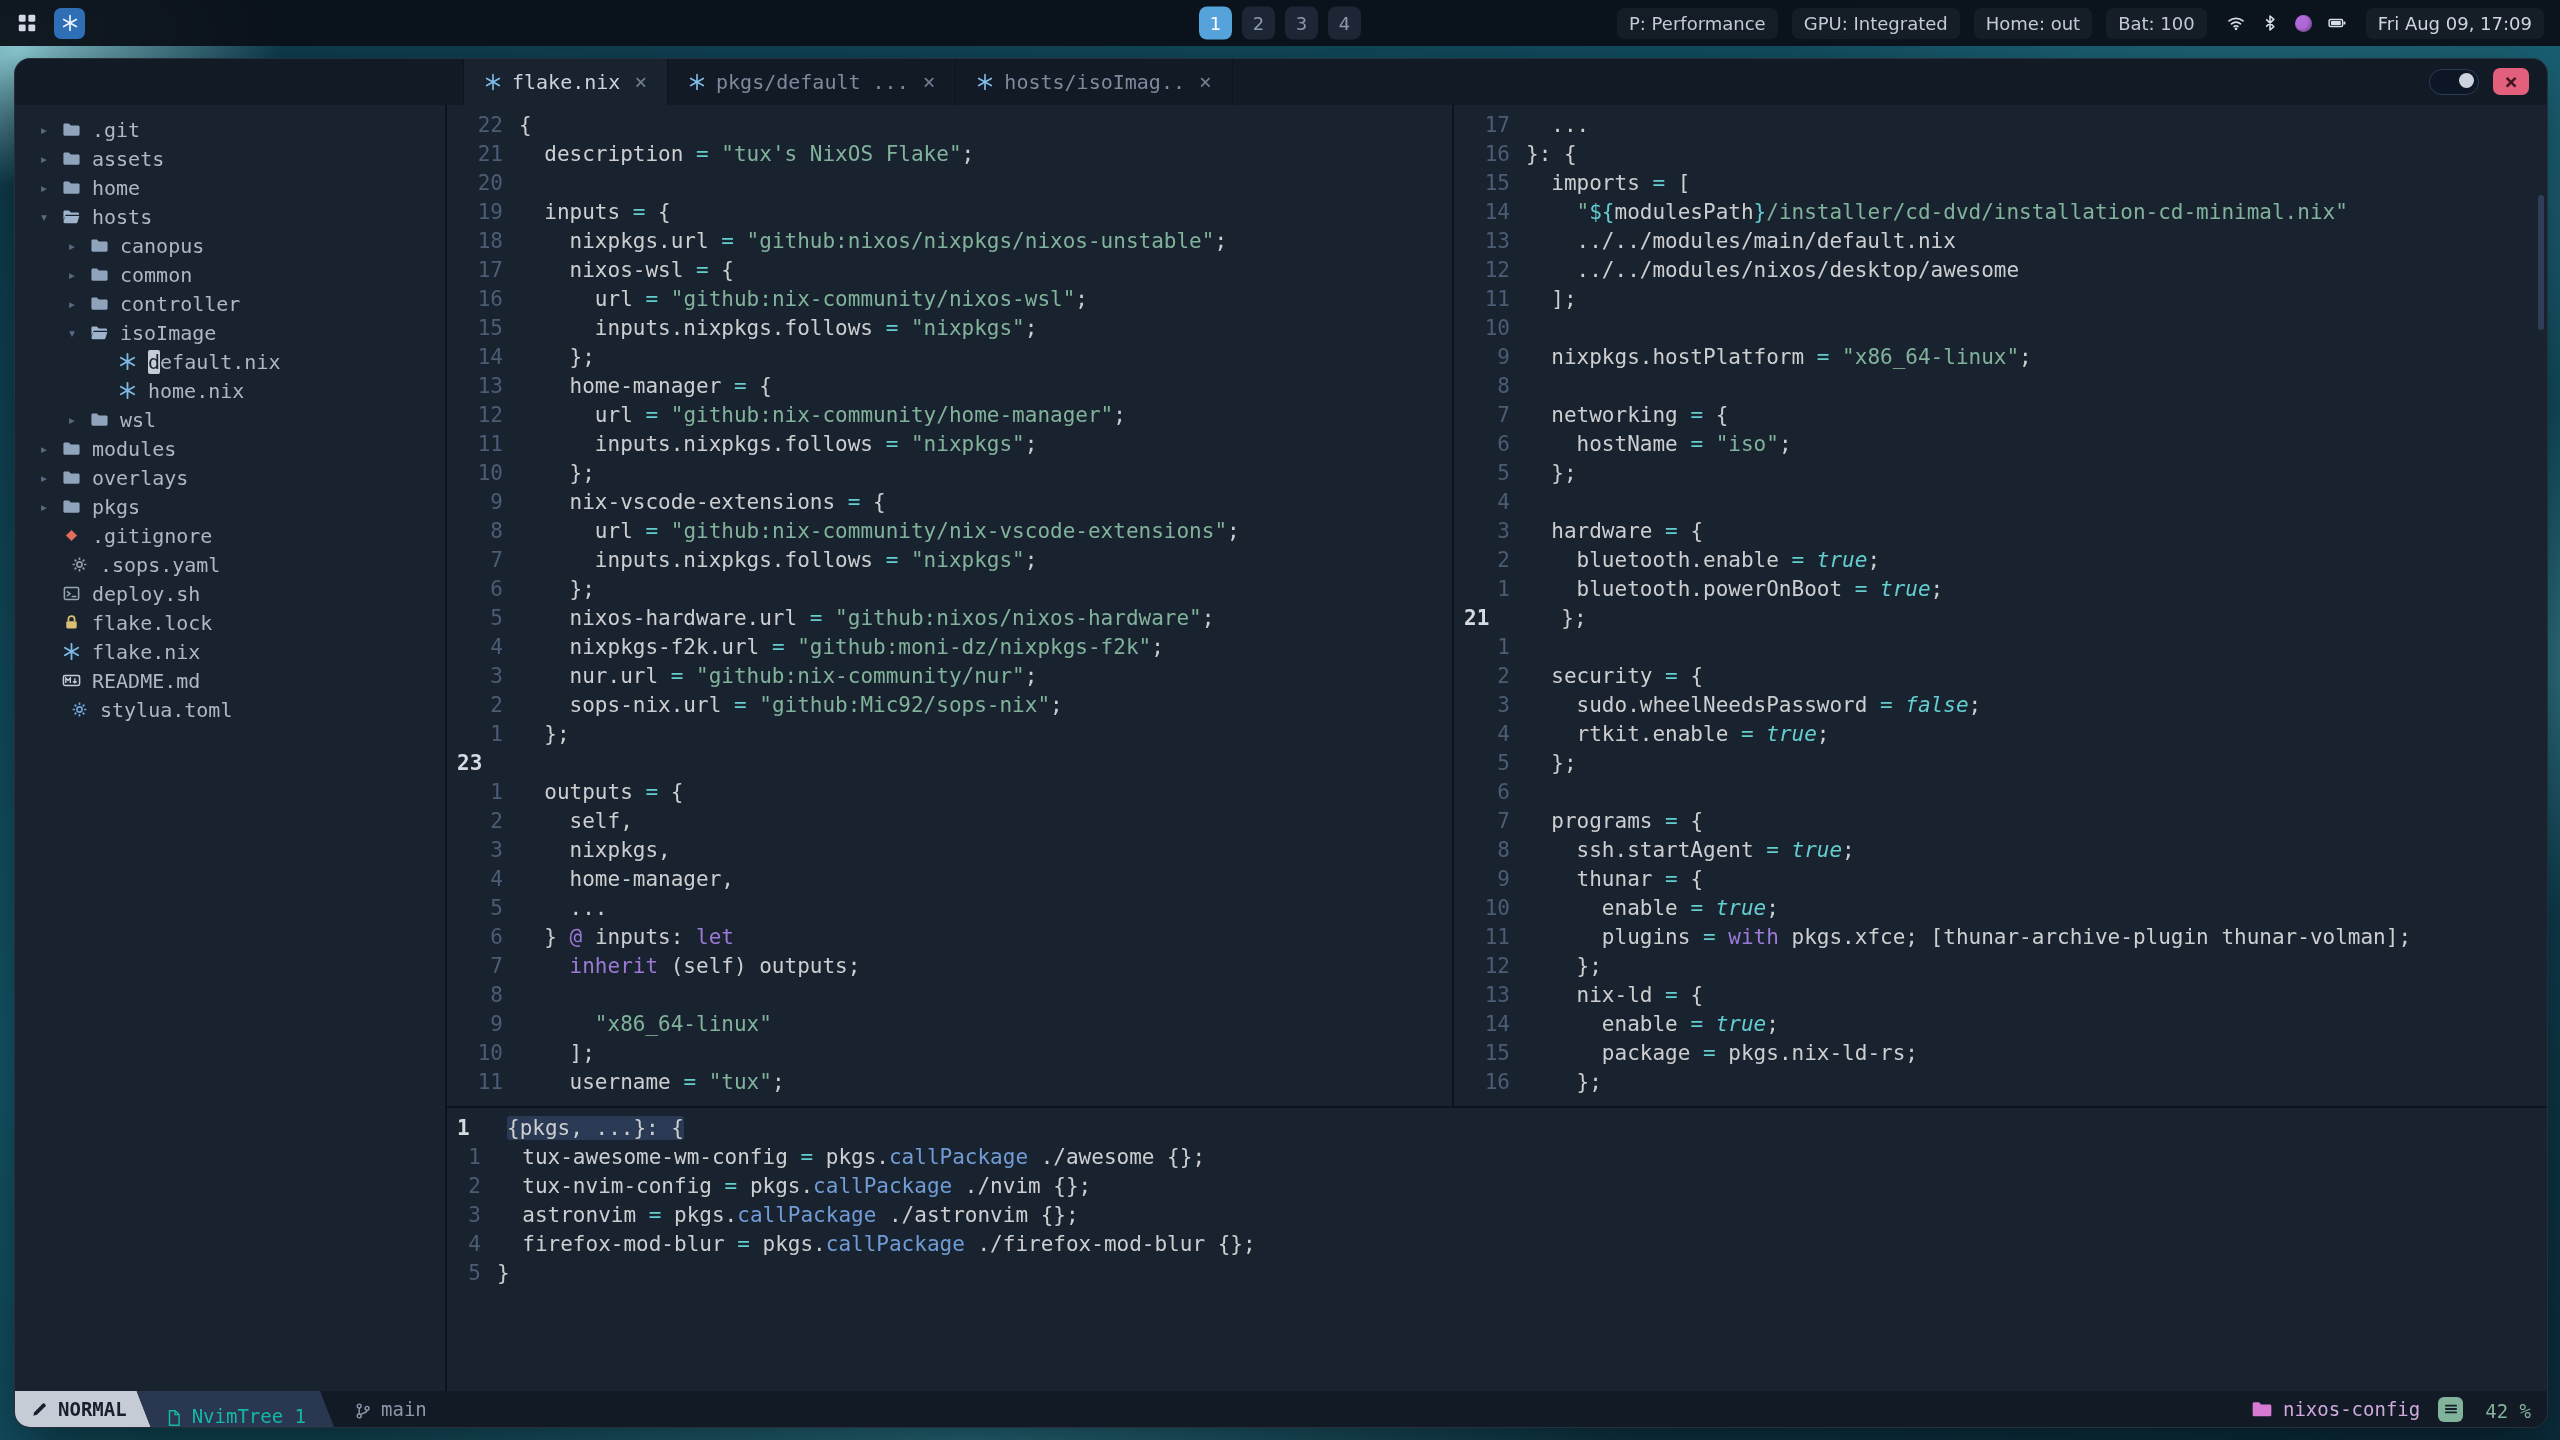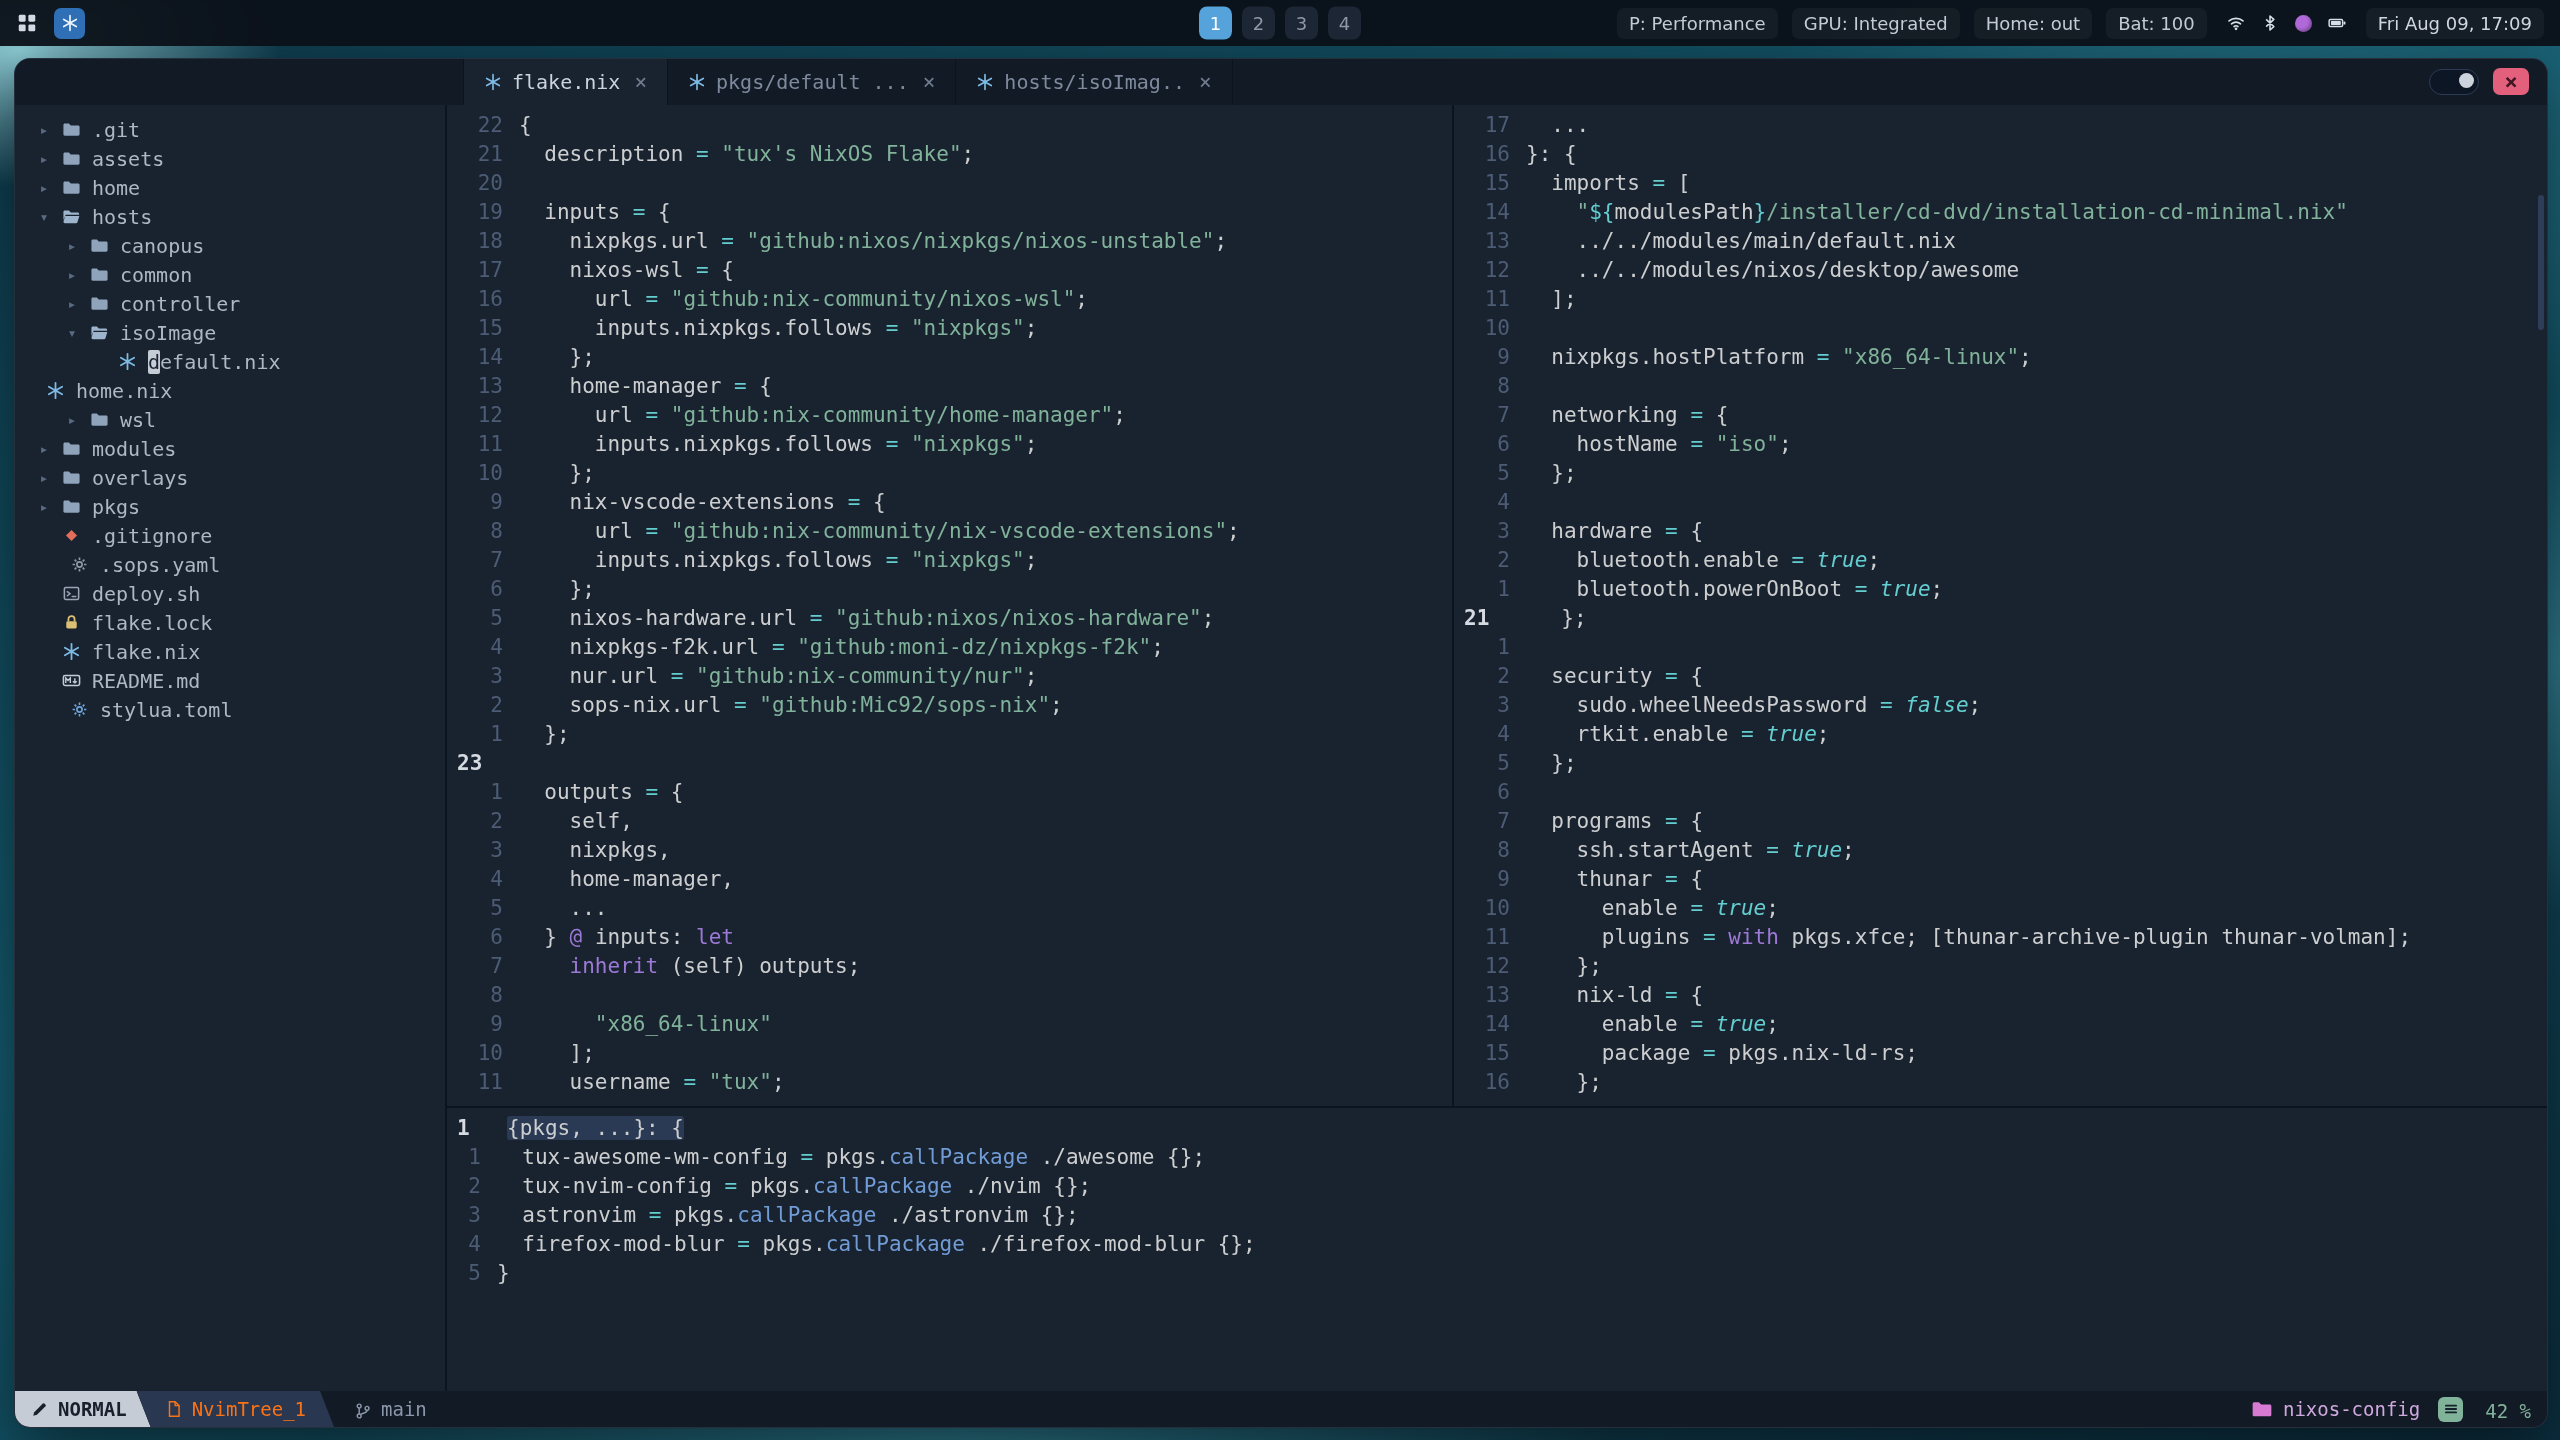--- a/index.html
+++ b/index.html
@@ -82,22 +82,22 @@
   .tk-b{color:#719cd6}
   .thumb{position:absolute;right:3px;top:90px;width:6px;height:135px;background:#2e3e59;border-radius:3px}
 
   
   .statusline{position:absolute;left:0;right:0;bottom:0;height:36px;background:#121a26;
     display:flex;align-items:center;font-size:19px;color:#8b97ab}
   .seg-mode{height:36px;display:flex;align-items:center;gap:9px;padding:0 24px 0 16px;
     background:#c6ccd6;color:#19202c;font-weight:bold;
     clip-path:polygon(0 0,calc(100% - 14px) 0,100% 100%,0 100%)}
   .seg-mode .ic{color:#19202c}
-  .seg-buf{height:36px;display:flex;align-items:center;gap:9px;padding:0 28px;
-    background:#2a3750;color:#f97316;margin-left:-14px;
+  .seg-buf{height:36px;display:flex;align-items:flex-end;gap:9px;padding:0 28px;
+    background:#2a3750;color:#14b8a6;margin-left:-14px;
     clip-path:polygon(0 0,calc(100% - 14px) 0,100% 100%,14px 100%)}
   .seg-branch{display:flex;align-items:flex-end;gap:9px;margin-left:20px;color:#8b97ab}
   .sl-right{margin-left:auto;display:flex;align-items:center;gap:18px;padding-right:16px}
   .proj{display:flex;align-items:center;gap:10px;color:#cfa9dd}
   .proj .ic{width:22px;height:22px;color:#d67ad2}
   .scrollgrp{display:flex;align-items:flex-end;gap:22px}
   .scrollchip{width:25px;height:25px;border-radius:6px;background:#81b29a;display:flex;
     align-items:center;justify-content:center;color:#16202c}
   .scrolltext{color:#81b29a}
 </style>
@@ -276,21 +276,21 @@
         <span class="chev"></span>
         <span class="ticon" style="color: rgb(126, 186, 228);">
           <svg class="ic" viewBox="0 0 16 16" fill="currentColor">
             <g stroke="currentColor" stroke-width="1.5" stroke-linecap="round" fill="none">
               <path d="M8 1.5v13M2.4 4.8l11.2 6.4M2.4 11.2L13.6 4.8"></path>
             </g>
           </svg>
         </span>
         <span class="tlabel"><span class="blockcursor">d</span>efault.nix</span>
       </div>
-      <div class="trow" style="">
+      <div class="trow" style="padding-left: 72px;">
         <span class="chev"></span>
         <span class="ticon" style="color: rgb(126, 186, 228);">
           <svg class="ic" viewBox="0 0 16 16" fill="currentColor">
             <g stroke="currentColor" stroke-width="1.5" stroke-linecap="round" fill="none">
               <path d="M8 1.5v13M2.4 4.8l11.2 6.4M2.4 11.2L13.6 4.8"></path>
             </g>
           </svg>
         </span>
         <span class="tlabel">home.nix</span>
       </div>

